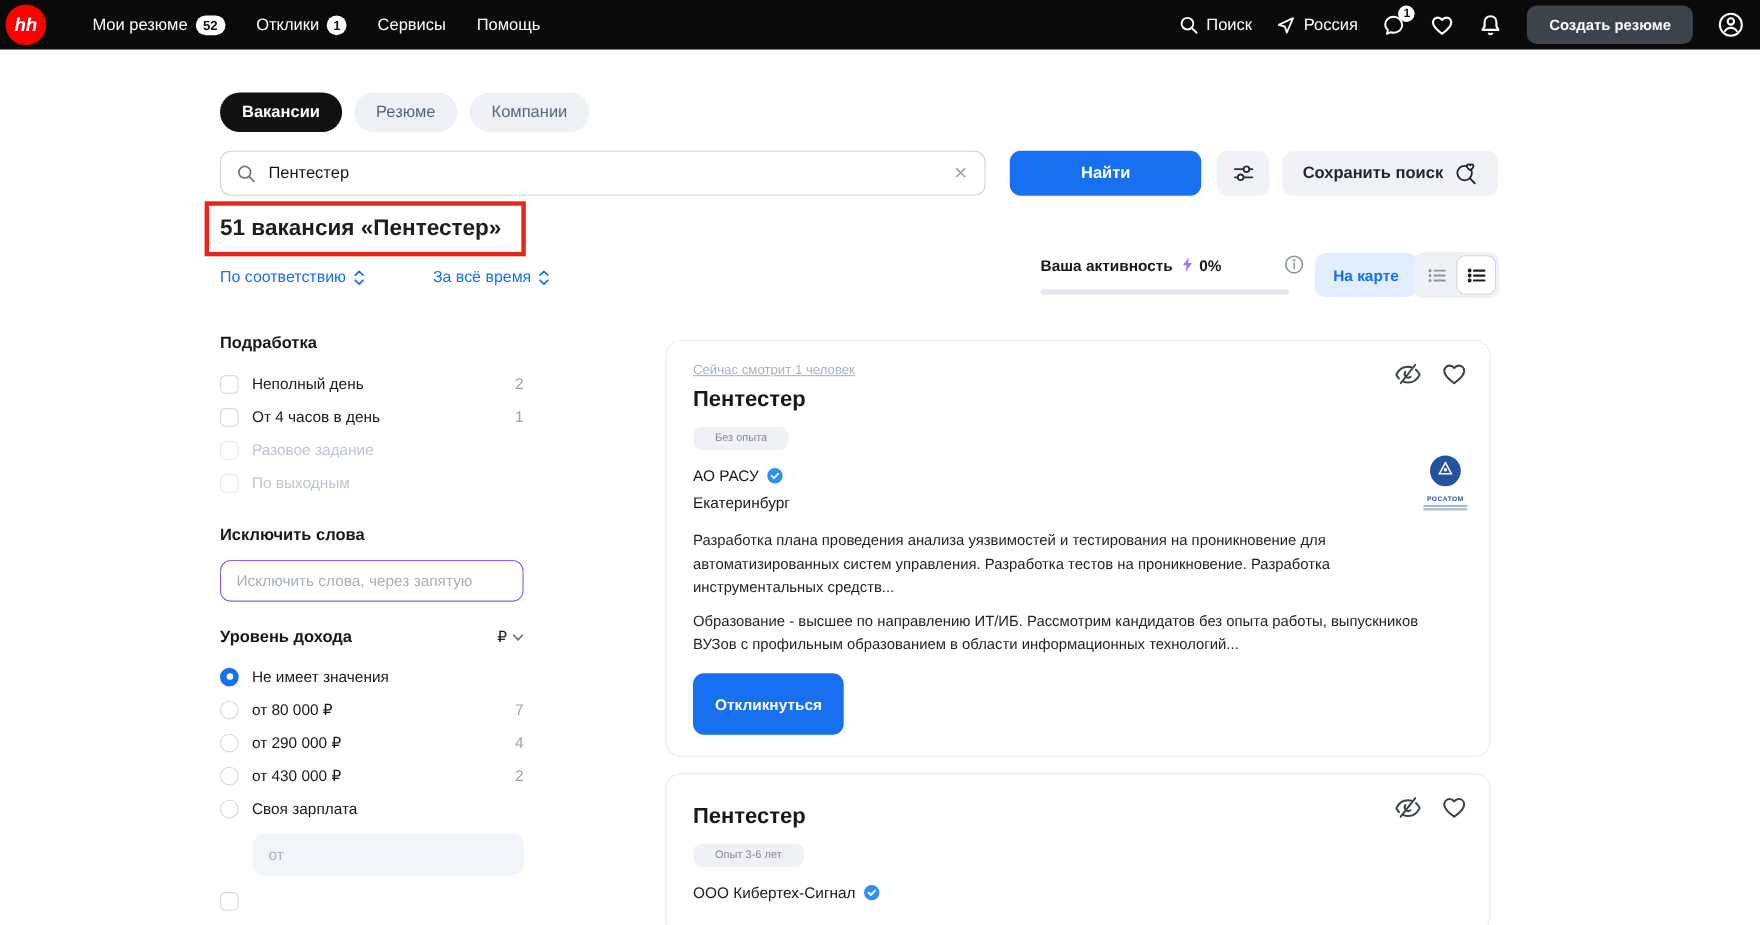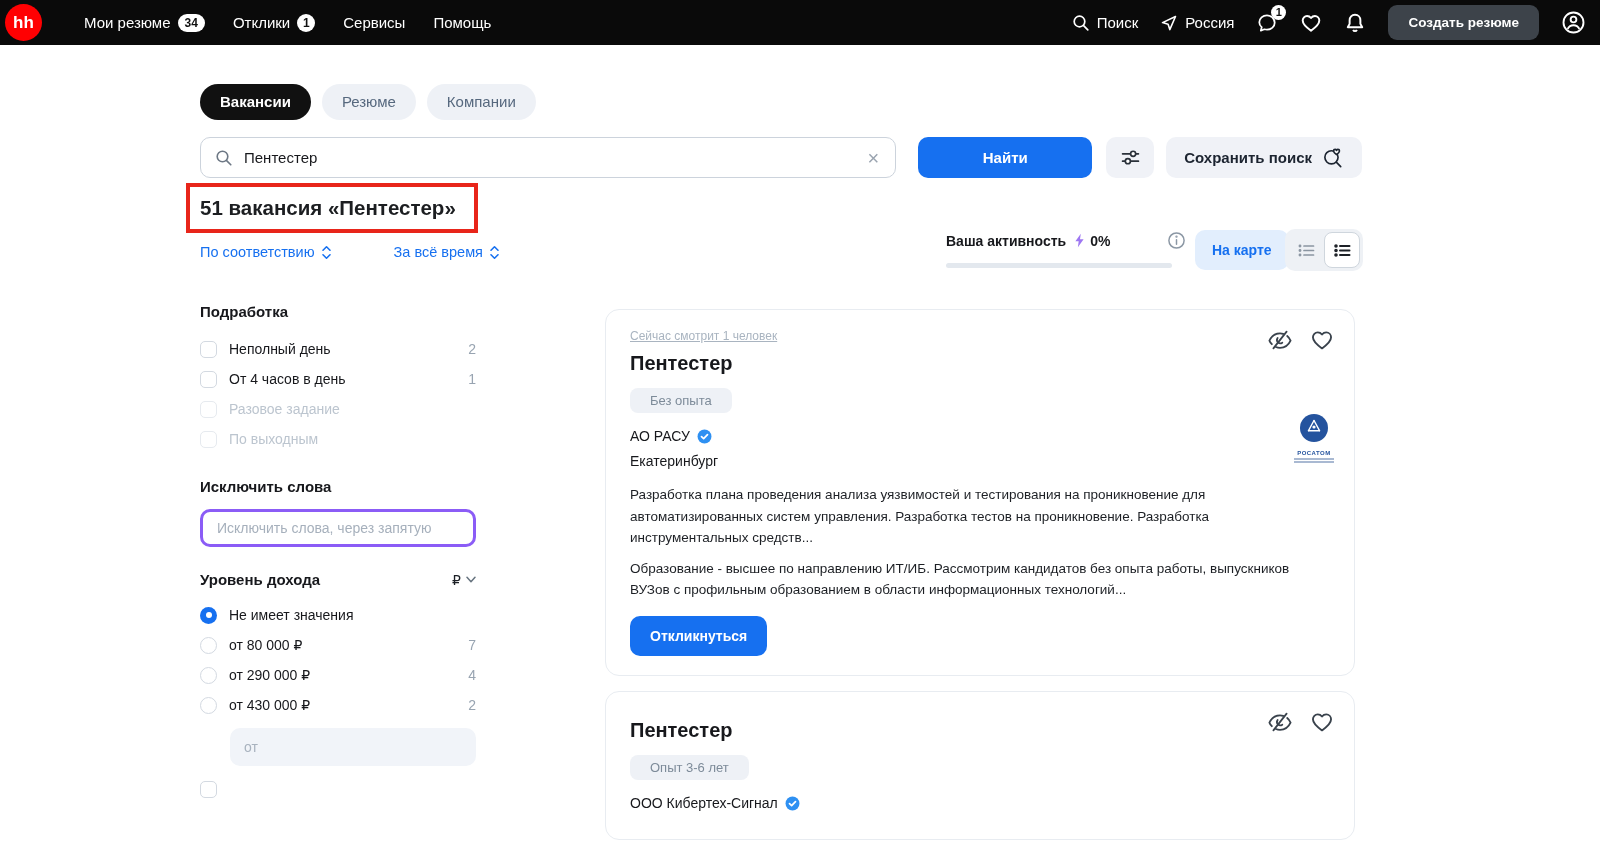--- a/index.html
+++ b/index.html
@@ -12,21 +12,21 @@
     --create-btn:#3d434a; --rosatom:#24539e;
   }
   *{margin:0;padding:0;box-sizing:border-box;}
   html,body{width:1600px;height:841px;overflow:hidden;}
   body{font-family:"Liberation Sans","DejaVu Sans",sans-serif;background:#fff;color:var(--text);position:relative;}
 
   
   .nav{position:absolute;top:0;left:0;width:1600px;height:45px;background:var(--nav-bg);
        display:flex;align-items:center;padding:0 14px 0 5px;color:#fff;}
   .logo{width:37px;height:37px;border-radius:50%;background:var(--brand-red);display:flex;
-        align-items:center;justify-content:center;font-weight:bold;font-size:17px;margin-right:42px;cursor:pointer;}
+        align-items:center;justify-content:center;font-weight:bold;font-size:17px;margin-right:42px;cursor:pointer;font-style:italic;}
   .nav-left{display:flex;align-items:center;gap:28px;}
   .nav-item{display:flex;align-items:center;gap:7px;font-size:15px;cursor:pointer;white-space:nowrap;}
   .badge-pill{background:#fff;color:#111;font-size:12px;font-weight:bold;border-radius:10px;padding:2px 7px;line-height:14px;}
   .badge-circle{background:#fff;color:#111;font-size:12px;font-weight:bold;border-radius:50%;
                 width:18px;height:18px;display:flex;align-items:center;justify-content:center;}
   .nav-right{margin-left:auto;display:flex;align-items:center;gap:22px;}
   .nav-icon{display:flex;align-items:center;color:#fff;position:relative;cursor:pointer;}
   .nav-icon svg{display:block;}
   .chat-badge{position:absolute;top:-7px;right:-8px;background:#fff;color:#111;border-radius:50%;
               width:15px;height:15px;font-size:11px;font-weight:bold;display:flex;align-items:center;justify-content:center;}
@@ -86,67 +86,67 @@
   
   .sidebar{position:absolute;left:200px;top:258px;width:276px;}
   .f-title{font-size:15px;font-weight:bold;margin-bottom:14px;}
   .f-row{display:flex;align-items:center;height:30px;cursor:pointer;}
   .cbox{width:17px;height:17px;border:1.5px solid #d3d9e1;border-radius:5px;background:#fff;flex:none;}
   .f-row.disabled .cbox{border-color:#e6eaef;}
   .f-label{font-size:14px;margin-left:12px;}
   .f-row.disabled .f-label{color:var(--disabled);}
   .f-count{margin-left:auto;color:var(--muted);font-size:14px;}
   .f-section{margin-top:24px;}
-  .exclude-input{width:276px;height:38px;border:3px solid #8b5cf6;border-radius:10px;padding:0 14px;
+  .exclude-input{width:276px;height:38px;border:1px solid #8b5cf6;border-radius:10px;padding:0 14px;
                  font-size:14px;font-family:inherit;outline:none;color:var(--text);}
   .exclude-input::placeholder{color:#a6b0bc;}
   .income-head{display:flex;align-items:center;justify-content:space-between;margin-bottom:12px;}
   .cur-select{display:flex;align-items:center;gap:5px;font-size:14px;color:#1c2026;cursor:pointer;}
   .cur-select svg{color:#67747f;}
   .radio{width:17px;height:17px;border:1.5px solid #d3d9e1;border-radius:50%;background:#fff;flex:none;position:relative;}
   .radio.selected{border:none;background:var(--primary-blue);}
   .radio.selected::after{content:"";position:absolute;left:5.5px;top:5.5px;width:6px;height:6px;border-radius:50%;background:#fff;}
   .from-input{width:246px;height:38px;margin:8px 0 8px 30px;border:none;border-radius:10px;background:#f1f4f9;
               padding:0 14px;font-size:14px;font-family:inherit;outline:none;color:var(--text);}
   .from-input::placeholder{color:#a8b2be;}
 
   
   .results{position:absolute;left:605px;top:264px;width:750px;}
   .card{background:#fff;border:1px solid var(--card-border);border-radius:14px;padding:19px 24px;position:relative;}
   .card + .card{margin-top:15px;}
   .card-icons{position:absolute;top:18px;right:20px;display:flex;gap:18px;color:#39424c;}
   .card-icons span{cursor:pointer;display:flex;}
   .watching{font-size:12px;color:#a9b4c0;margin-bottom:7px;text-decoration:underline;}
   .v-title{font-size:20px;font-weight:bold;line-height:26px;margin-bottom:12px;}
-  .exp-pill{display:inline-block;background:var(--pill-bg);color:var(--pill-text);font-size:13px;
+  .exp-pill{display:inline-block;background:var(--pill-bg);color:var(--pill-text);font-size:10px;
             border-radius:8px;padding:5px 20px;margin-bottom:15px;cursor:pointer;}
   .company-row{display:flex;align-items:flex-end;gap:7px;font-size:14px;margin-bottom:9px;cursor:pointer;}
   .v-loc{font-size:14px;margin-bottom:15px;display:flex;align-items:center;text-align:center;}
   .metro-dot{width:6px;height:6px;border-radius:50%;background:var(--metro-dot);margin:0 8px;display:inline-block;}
   .v-desc{font-size:13.5px;line-height:21.5px;color:#222argh;}
   .v-desc p{color:#1d2025;margin-bottom:9px;max-width:690px;}
-  .apply-btn{margin-top:6px;height:40px;padding:0 20px;border:none;border-radius:10px;background:var(--primary-blue);
+  .apply-btn{margin-top:6px;height:56px;padding:0 20px;border:none;border-radius:10px;background:var(--primary-blue);
              color:#fff;font-size:14px;font-weight:bold;cursor:pointer;font-family:inherit;}
   .v-logo{position:absolute;right:16px;top:103px;width:48px;text-align:center;cursor:pointer;}
   .v-logo .lg-circle{margin:0 auto;}
   .v-logo .lg-name{font-size:6px;font-weight:bold;color:var(--rosatom);letter-spacing:.5px;margin-top:3px;}
   .v-logo .lg-line{height:2px;background:#a9b9d2;margin:1.5px 4px 0;}
   .verified{display:inline-flex;flex:none;}
 </style>
 </head>
 <body>
 
 <header class="nav">
   <div class="logo">
       <span>hh</span>
     </div>
   <nav class="nav-left">
     <div class="nav-item">
       <span>Мои резюме</span>
-      <span class="badge-pill">34</span>
+      <span class="badge-pill">52</span>
     </div>
     <div class="nav-item">
       <span>Отклики</span>
       <span class="badge-circle">1</span>
     </div>
     <div class="nav-item">
       <span>Сервисы</span>
     </div>
     <div class="nav-item">
       <span>Помощь</span>
@@ -346,20 +346,24 @@
       <div class="f-row">
         <span class="radio"></span>
         <span class="f-label">от 290 000 ₽</span>
         <span class="f-count">4</span>
       </div>
       <div class="f-row">
         <span class="radio"></span>
         <span class="f-label">от 430 000 ₽</span>
         <span class="f-count">2</span>
       </div>
+      <div class="f-row">
+        <span class="radio"></span>
+        <span class="f-label">Своя зарплата</span>
+      </div>
       <input class="from-input" type="text" placeholder="от" style="">
       <div class="f-row">
         <span class="cbox"></span>
 
       </div>
     </div>
   </aside>
 
   <main class="results">
 

